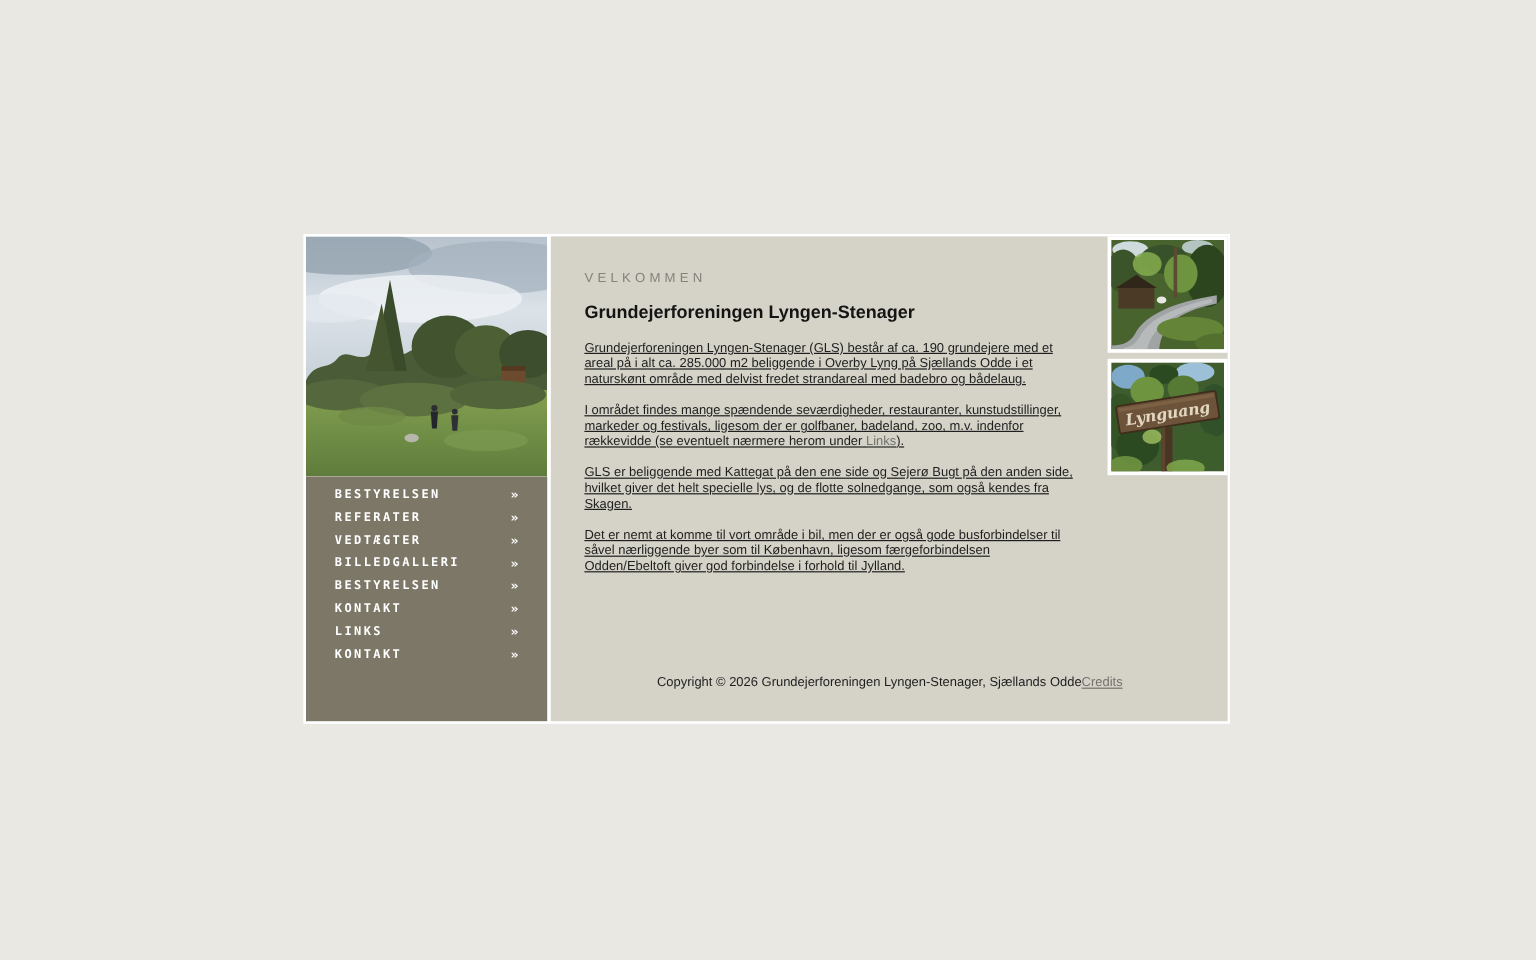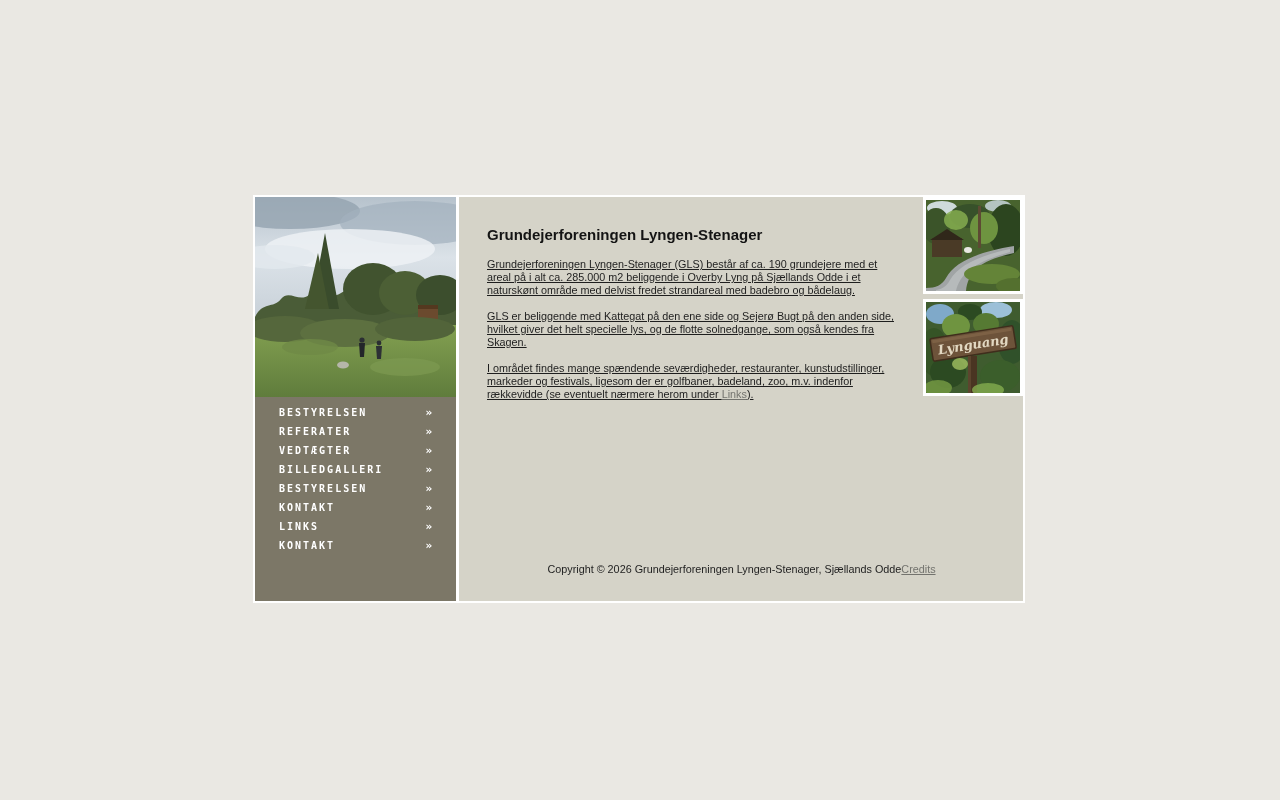--- a/index.html
+++ b/index.html
@@ -123,24 +123,26 @@
         <div class="menu-item">
           <span class="mi-label">KONTAKT</span>
           <span class="mi-chev">»</span>
         </div>
       </nav>
     </div>
 
     <div class="main">
 
       <div class="text-col">
+        <div class="eyebrow">VELKOMMEN</div>
         <h1 class="title">Grundejerforeningen Lyngen-Stenager</h1>
         <p>Grundejerforeningen Lyngen-Stenager (GLS) består af ca. 190 grundejere med et areal på i alt ca. 285.000 m2 beliggende i Overby Lyng på Sjællands Odde i et naturskønt område med delvist fredet strandareal med badebro og bådelaug.</p>
+        <p><span>I området findes mange spændende seværdigheder, restauranter, kunstudstillinger, markeder og festivals, ligesom der er golfbaner, badeland, zoo, m.v. indenfor rækkevidde (se eventuelt nærmere herom under </span><a href="#" class="inline-link">Links</a><span>).</span></p>
         <p>GLS er beliggende med Kattegat på den ene side og Sejerø Bugt på den anden side, hvilket giver det helt specielle lys, og de flotte solnedgange, som også kendes fra Skagen.</p>
-        <p><span>I området findes mange spændende seværdigheder, restauranter, kunstudstillinger, markeder og festivals, ligesom der er golfbaner, badeland, zoo, m.v. indenfor rækkevidde (se eventuelt nærmere herom under </span><a href="#" class="inline-link">Links</a><span>).</span></p>
+        <p>Det er nemt at komme til vort område i bil, men der er også gode busforbindelser til såvel nærliggende byer som til København, ligesom færgeforbindelsen Odden/Ebeltoft giver god forbindelse i forhold til Jylland.</p>
       </div>
 
       <div class="photos-col">
         <div class="photo-frame">
           <svg viewBox="0 0 94 91">
             <rect width="94" height="91" fill="#48632e"></rect>
             <ellipse cx="16" cy="8" rx="15" ry="7" fill="#dde7ee" opacity="0.9"></ellipse>
             <ellipse cx="72" cy="6" rx="13" ry="6" fill="#cfdce6" opacity="0.8"></ellipse>
             <ellipse cx="44" cy="16" rx="20" ry="12" fill="#37512a"></ellipse>
             <ellipse cx="80" cy="30" rx="18" ry="26" fill="#2c451f"></ellipse>

